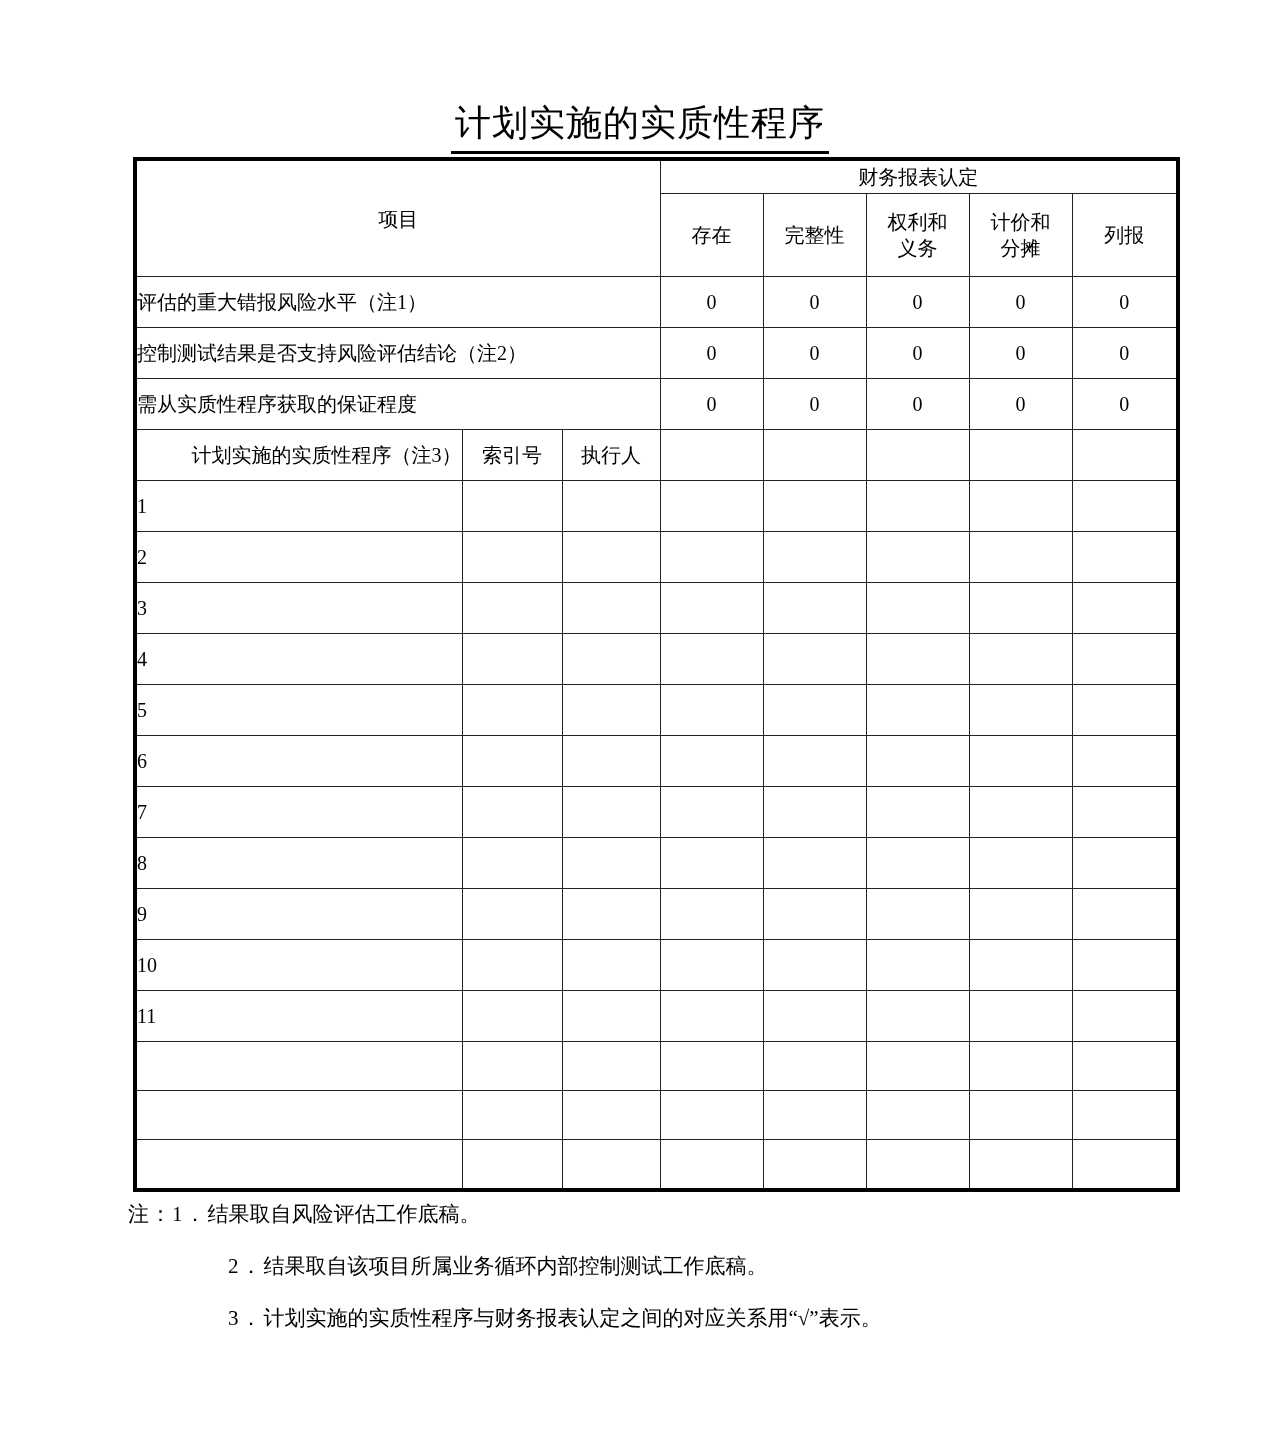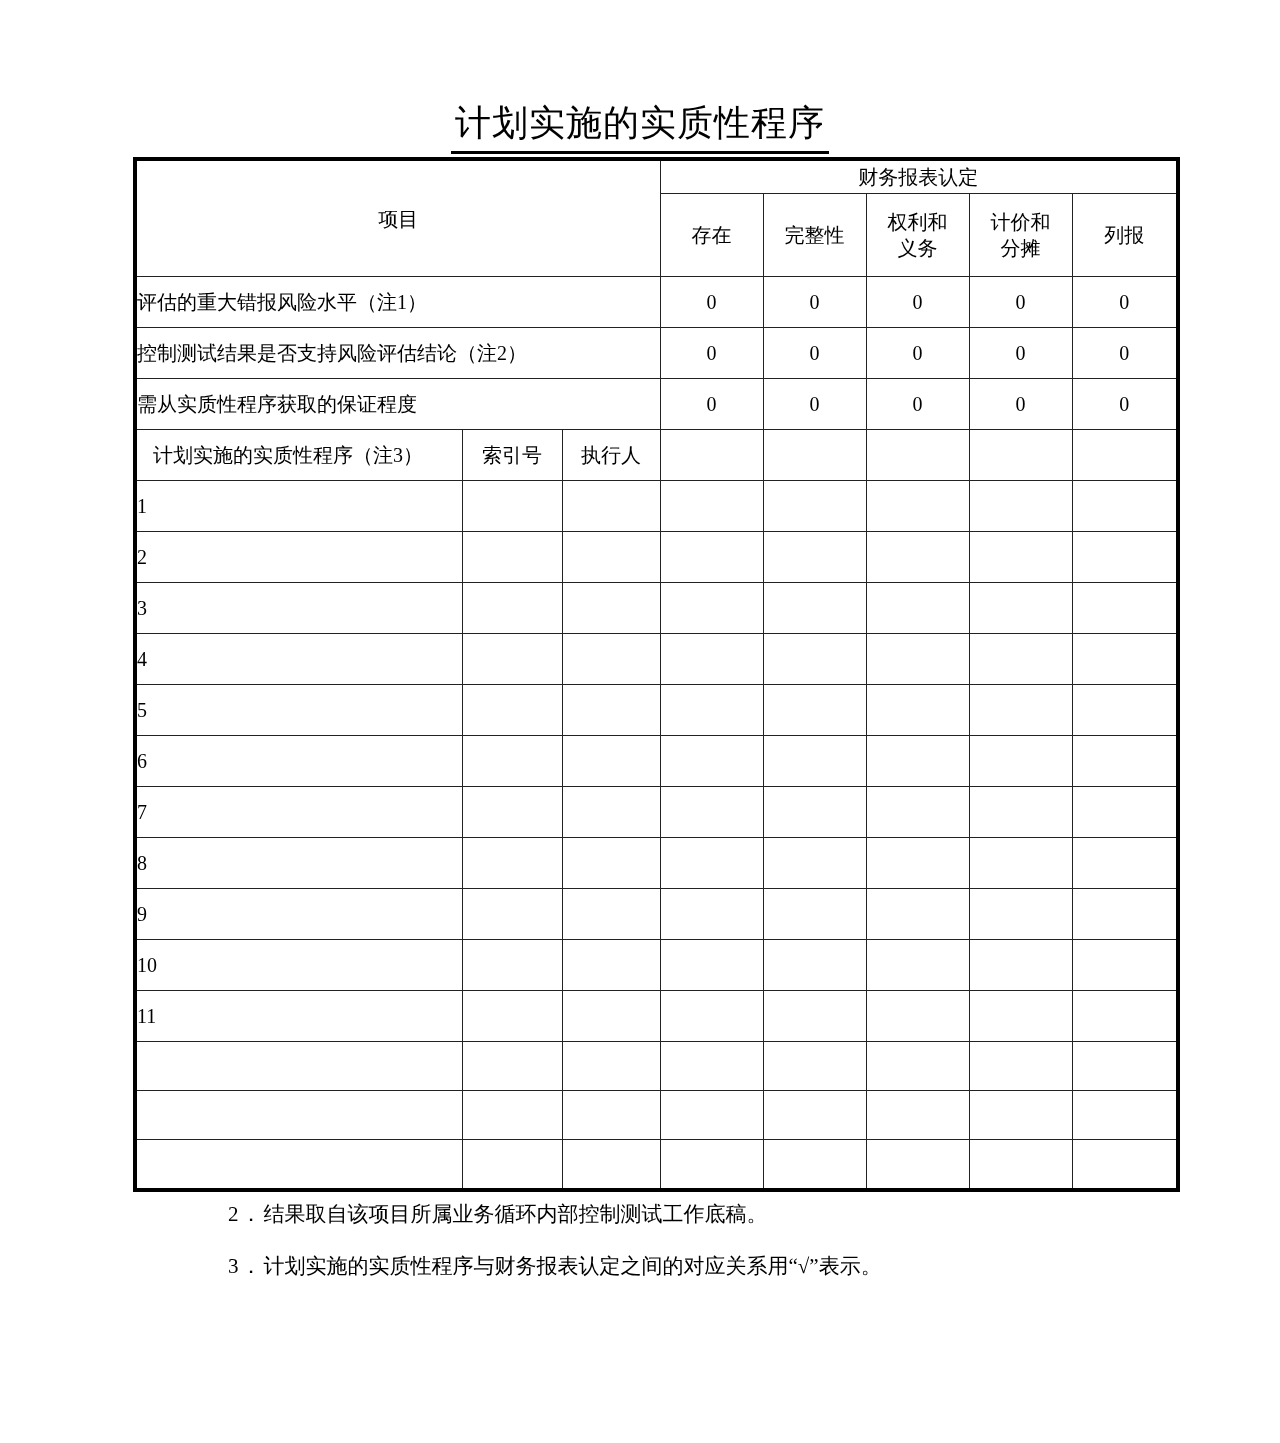--- a/index.html
+++ b/index.html
@@ -70,21 +70,21 @@
   table.sheet td:last-child { border-right: none; }
 
   .h-group { text-align: center; font-size: 20px; height: 32px; }
   .h-proj  { text-align: center; font-size: 20px; }
   .h-assert{ text-align: center; font-size: 20px; height: 82px; line-height: 26px; }
 
   .row-label { height: 50px; padding-left: 10px; font-size: 20px; }
   .row-zero  { text-align: center; font-size: 20px; }
 
   .subhdr { height: 50px; text-align: center; font-size: 20px; }
-  .subhdr.left { padding-left: 16px; text-align: left; }
+  .subhdr.left { padding-left: 16px; text-align: right; }
 
   .num-row td { height: 50px; }
   .num-cell {
     padding-left: 8px;
     vertical-align: top;
     padding-top: 3px;
     font-size: 19px;
     line-height: 22px;
   }
   .blank-row td { height: 48px; }
@@ -316,20 +316,23 @@
           <td class="row-zero"></td>
           <td class="row-zero"></td>
           <td class="row-zero"></td>
         </tr>
 
       </tbody>
     </table>
   </div>
 
   <div class="notes">
+    <div class="note-line">
+      <span class="lead">注：</span><span class="note-num">1．</span><span>结果取自风险评估工作底稿。</span>
+    </div>
     <div class="note-line note-indent">
       <span class="note-num">2．</span><span>结果取自该项目所属业务循环内部控制测试工作底稿。</span>
     </div>
     <div class="note-line note-indent">
       <span class="note-num">3．</span><span>计划实施的实质性程序与财务报表认定之间的对应关系用“√”表示。</span>
     </div>
   </div>
 
 </div>
 

